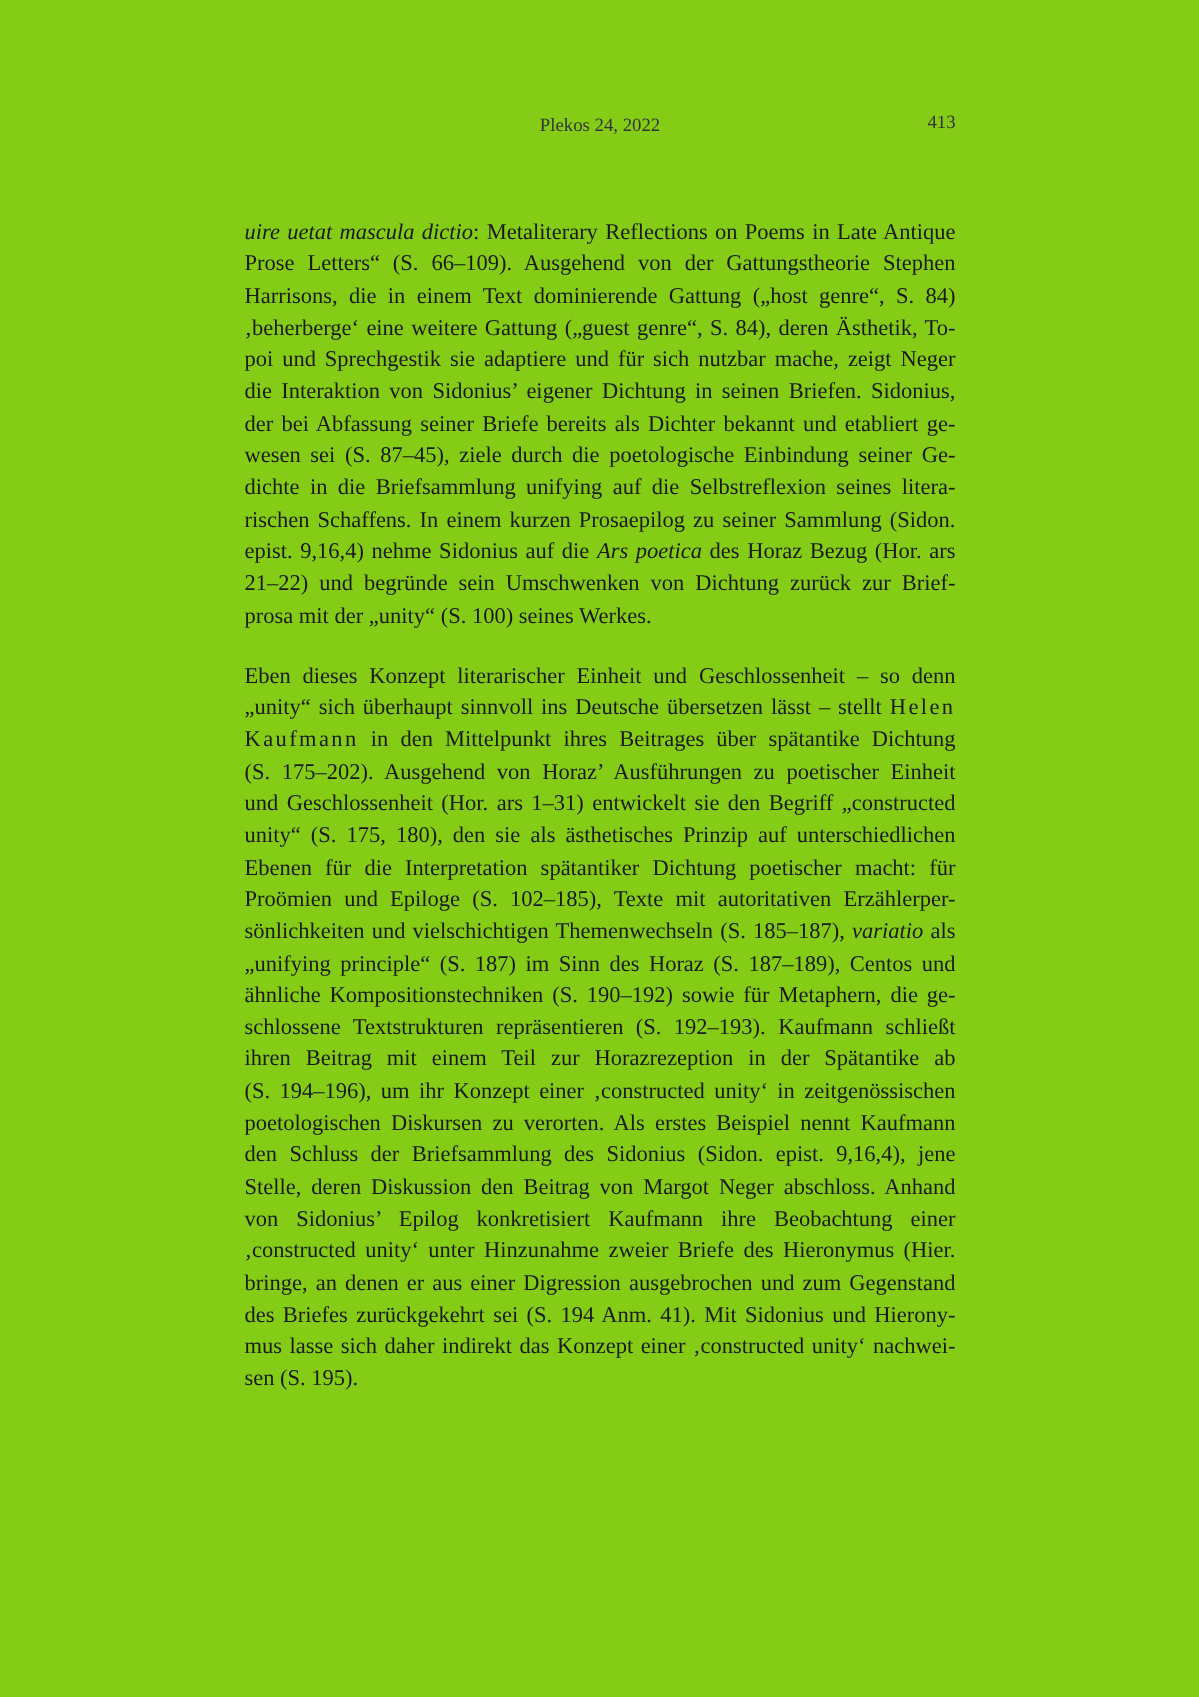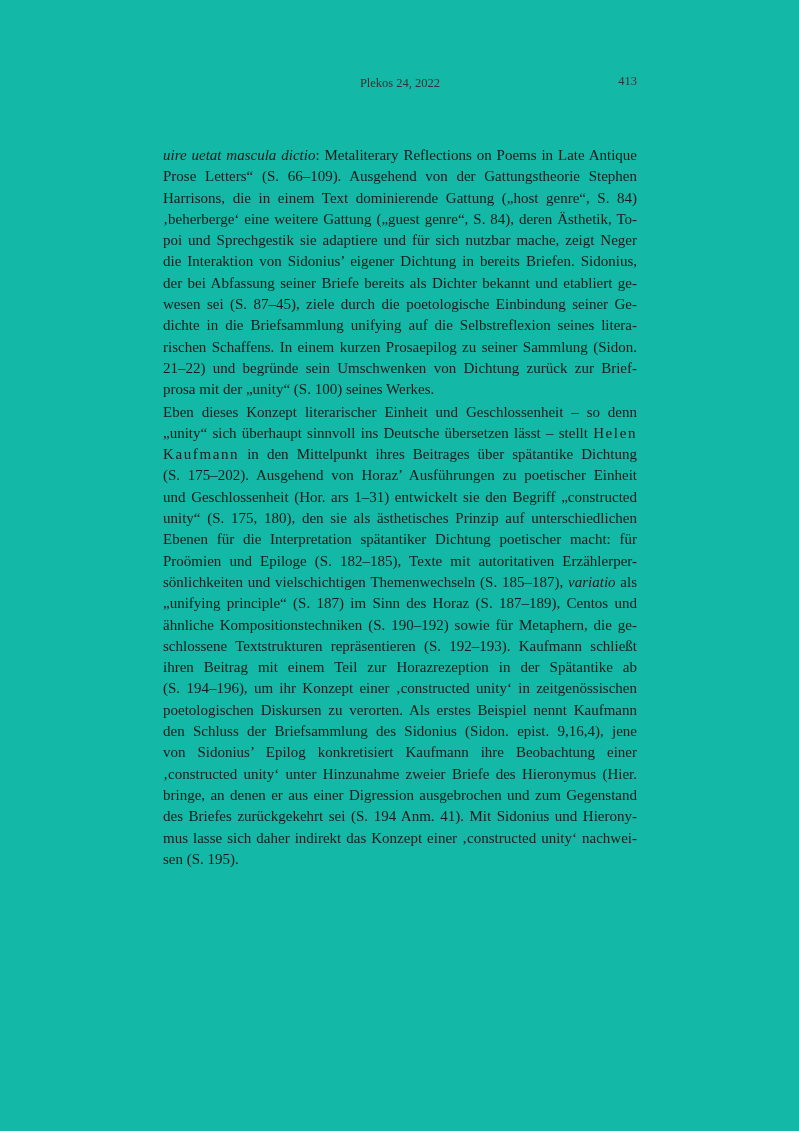--- a/index.html
+++ b/index.html
@@ -1,75 +1,77 @@
 <!DOCTYPE html>
 <html><head>
 <meta charset="utf-8">
 <style>
   html, body { margin: 0; padding: 0; background: #ffffff; }
   body { width: 799px; height: 1131px; position: relative; overflow: hidden; }
-  .page { position: absolute; left: 0; top: 0; width: 799px; height: 1131px; background: #14b8a6; }
+  .page { position: absolute; left: 0; top: 0; width: 799px; height: 1131px; background: #84cc16; }
   .running-head {
     position: absolute; top: 76px; left: 163px; width: 474px; height: 16px;
     font-family: "Liberation Serif", serif; font-size: 12.5px; color: #333;
   }
   .running-head .journal { position: absolute; left: 0; right: 0; text-align: center; top: 0; }
   .running-head .pageno { position: absolute; right: 0; top: -2px; }
   .body-text {
     position: absolute; top: 145px; left: 163px; width: 474px;
     font-family: "Liberation Serif", serif; font-size: 15px; line-height: 21.3px; color: #1a1a1a;
     text-align: justify; hyphens: manual;
   }
   .body-text p { margin: 0; }
-  .body-text p + p { margin-top: 1px; }
+  .body-text p + p { margin-top: 19px; }
   .line { display: block; text-align: justify; text-align-last: justify; white-space: nowrap; }
   .line.last { text-align-last: left; }
   .it { font-style: italic; }
   .sp { letter-spacing: 1.6px; }
 </style>
 </head>
 <body>
 
 <div class="page">
   <div class="running-head">
     <span class="journal">Plekos 24, 2022</span>
     <span class="pageno">413</span>
   </div>
   <div class="body-text" id="body-text">
       <p>
         <span class="line"><span class="it">uire uetat mascula dictio</span><span>: Metaliterary Reflections on Poems in Late Antique</span></span>
         <span class="line"><span>Prose Letters“ (S. 66–109). Ausgehend von der Gattungstheorie Stephen</span></span>
         <span class="line"><span>Harrisons, die in einem Text dominierende Gattung („host genre“, S. 84)</span></span>
         <span class="line"><span>‚beherberge‘ eine weitere Gattung („guest genre“, S. 84), deren Ästhetik, To-</span></span>
         <span class="line"><span>poi und Sprechgestik sie adaptiere und für sich nutzbar mache, zeigt Neger</span></span>
-        <span class="line"><span>die Interaktion von Sidonius’ eigener Dichtung in bereits Briefen. Sidonius,</span></span>
+        <span class="line"><span>die Interaktion von Sidonius’ eigener Dichtung in seinen Briefen. Sidonius,</span></span>
         <span class="line"><span>der bei Abfassung seiner Briefe bereits als Dichter bekannt und etabliert ge-</span></span>
         <span class="line"><span>wesen sei (S. 87–45), ziele durch die poetologische Einbindung seiner Ge-</span></span>
         <span class="line"><span>dichte in die Briefsammlung unifying auf die Selbstreflexion seines litera-</span></span>
         <span class="line"><span>rischen Schaffens. In einem kurzen Prosaepilog zu seiner Sammlung (Sidon.</span></span>
+        <span class="line"><span>epist. 9,16,4) nehme Sidonius auf die </span><span class="it">Ars poetica</span><span> des Horaz Bezug (Hor. ars</span></span>
         <span class="line"><span>21–22) und begründe sein Umschwenken von Dichtung zurück zur Brief-</span></span>
         <span class="line last"><span>prosa mit der „unity“ (S. 100) seines Werkes.</span></span>
       </p>
       <p>
         <span class="line"><span>Eben dieses Konzept literarischer Einheit und Geschlossenheit – so denn</span></span>
         <span class="line"><span>„unity“ sich überhaupt sinnvoll ins Deutsche übersetzen lässt – stellt </span><span class="sp">Helen</span></span>
         <span class="line"><span class="sp">Kaufmann</span><span> in den Mittelpunkt ihres Beitrages über spätantike Dichtung</span></span>
         <span class="line"><span>(S. 175–202). Ausgehend von Horaz’ Ausführungen zu poetischer Einheit</span></span>
         <span class="line"><span>und Geschlossenheit (Hor. ars 1–31) entwickelt sie den Begriff „constructed</span></span>
         <span class="line"><span>unity“ (S. 175, 180), den sie als ästhetisches Prinzip auf unterschiedlichen</span></span>
         <span class="line"><span>Ebenen für die Interpretation spätantiker Dichtung poetischer macht: für</span></span>
-        <span class="line"><span>Proömien und Epiloge (S. 182–185), Texte mit autoritativen Erzählerper-</span></span>
+        <span class="line"><span>Proömien und Epiloge (S. 102–185), Texte mit autoritativen Erzählerper-</span></span>
         <span class="line"><span>sönlichkeiten und vielschichtigen Themenwechseln (S. 185–187), </span><span class="it">variatio</span><span> als</span></span>
         <span class="line"><span>„unifying principle“ (S. 187) im Sinn des Horaz (S. 187–189), Centos und</span></span>
         <span class="line"><span>ähnliche Kompositionstechniken (S. 190–192) sowie für Metaphern, die ge-</span></span>
         <span class="line"><span>schlossene Textstrukturen repräsentieren (S. 192–193). Kaufmann schließt</span></span>
         <span class="line"><span>ihren Beitrag mit einem Teil zur Horazrezeption in der Spätantike ab</span></span>
         <span class="line"><span>(S. 194–196), um ihr Konzept einer ‚constructed unity‘ in zeitgenössischen</span></span>
         <span class="line"><span>poetologischen Diskursen zu verorten. Als erstes Beispiel nennt Kaufmann</span></span>
         <span class="line"><span>den Schluss der Briefsammlung des Sidonius (Sidon. epist. 9,16,4), jene</span></span>
+        <span class="line"><span>Stelle, deren Diskussion den Beitrag von Margot Neger abschloss. Anhand</span></span>
         <span class="line"><span>von Sidonius’ Epilog konkretisiert Kaufmann ihre Beobachtung einer</span></span>
         <span class="line"><span>‚constructed unity‘ unter Hinzunahme zweier Briefe des Hieronymus (Hier.</span></span>
         <span class="line"><span>bringe, an denen er aus einer Digression ausgebrochen und zum Gegenstand</span></span>
         <span class="line"><span>des Briefes zurückgekehrt sei (S. 194 Anm. 41). Mit Sidonius und Hierony-</span></span>
         <span class="line"><span>mus lasse sich daher indirekt das Konzept einer ‚constructed unity‘ nachwei-</span></span>
         <span class="line last"><span>sen (S. 195).</span></span>
       </p>
     </div>
 </div>
 

